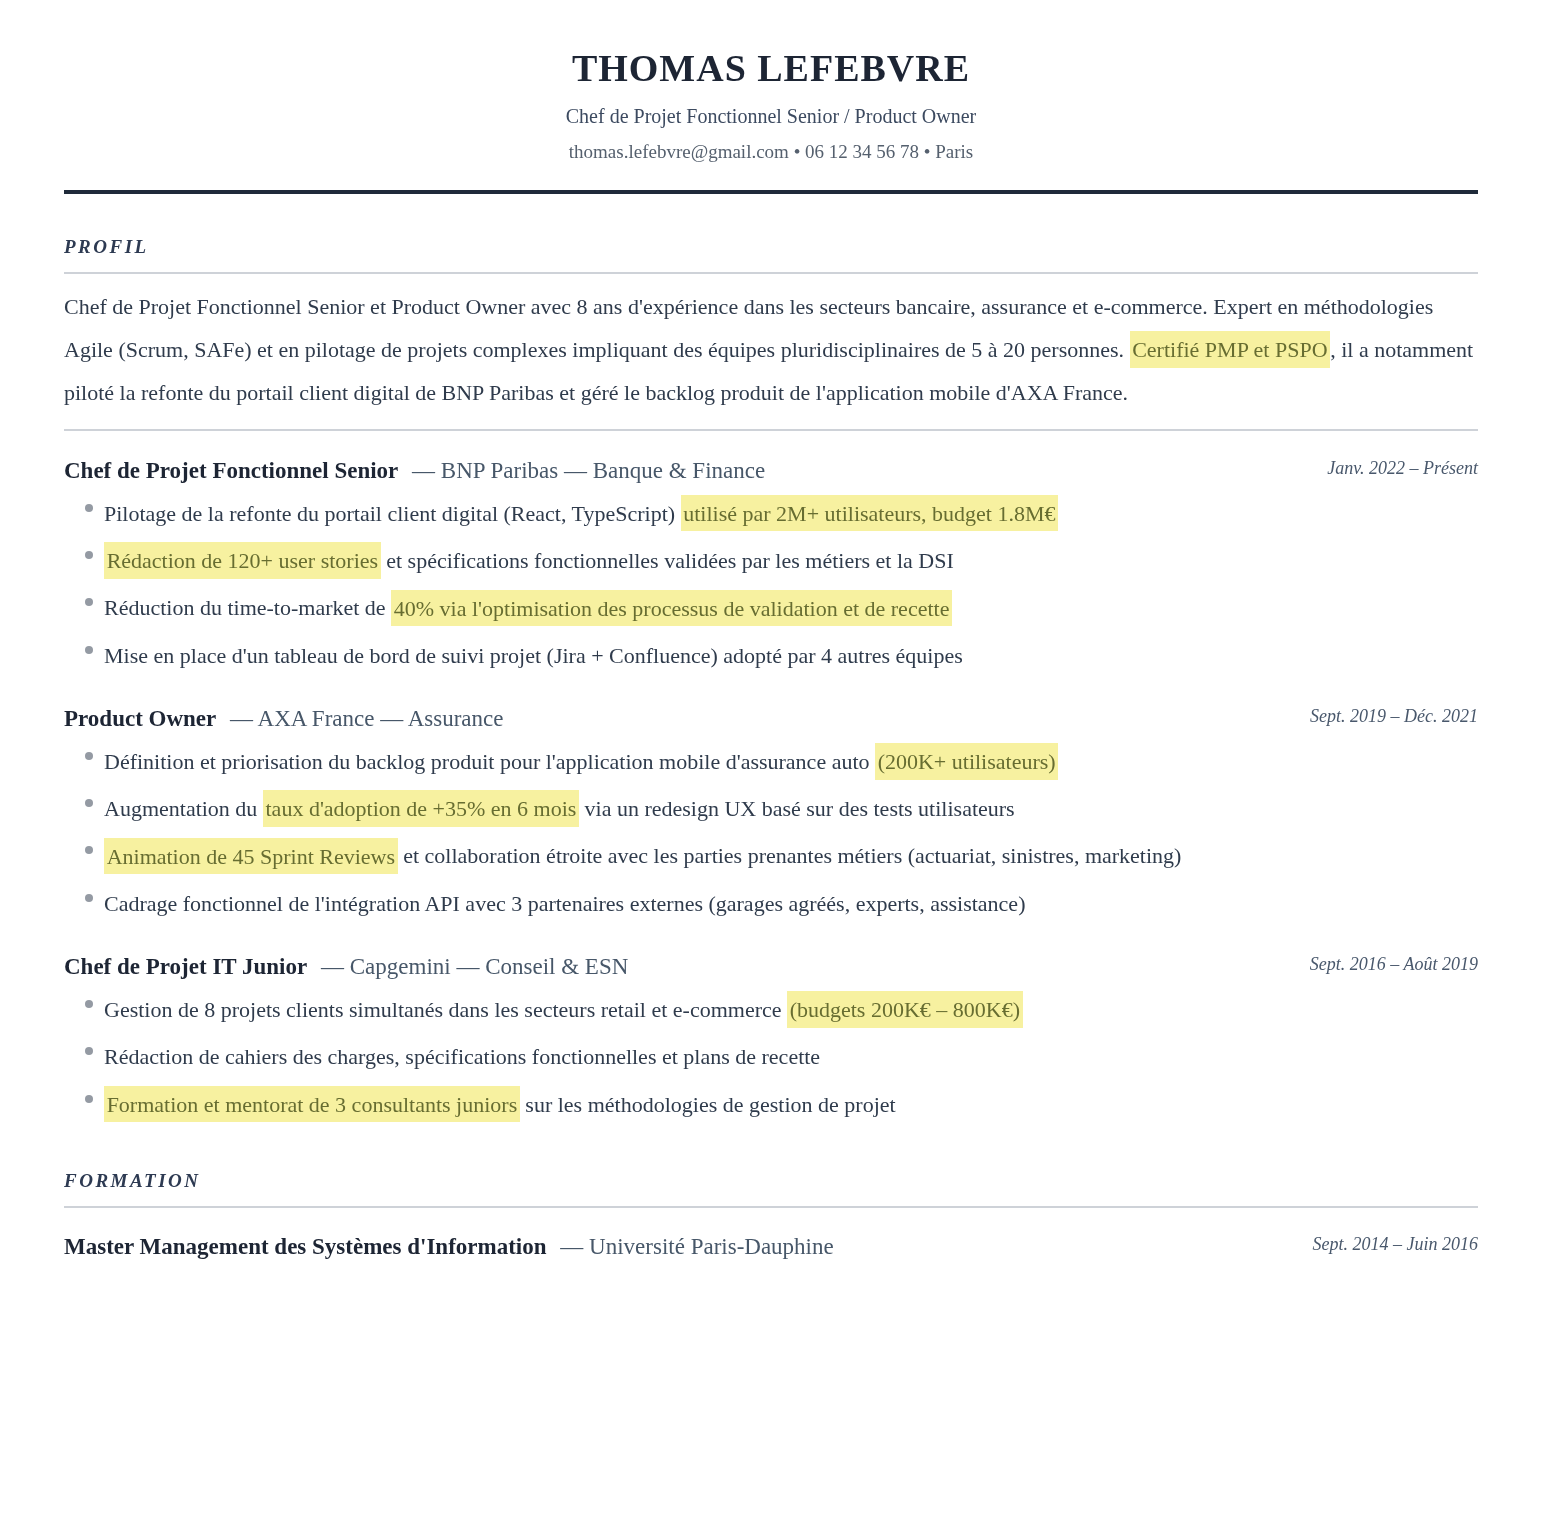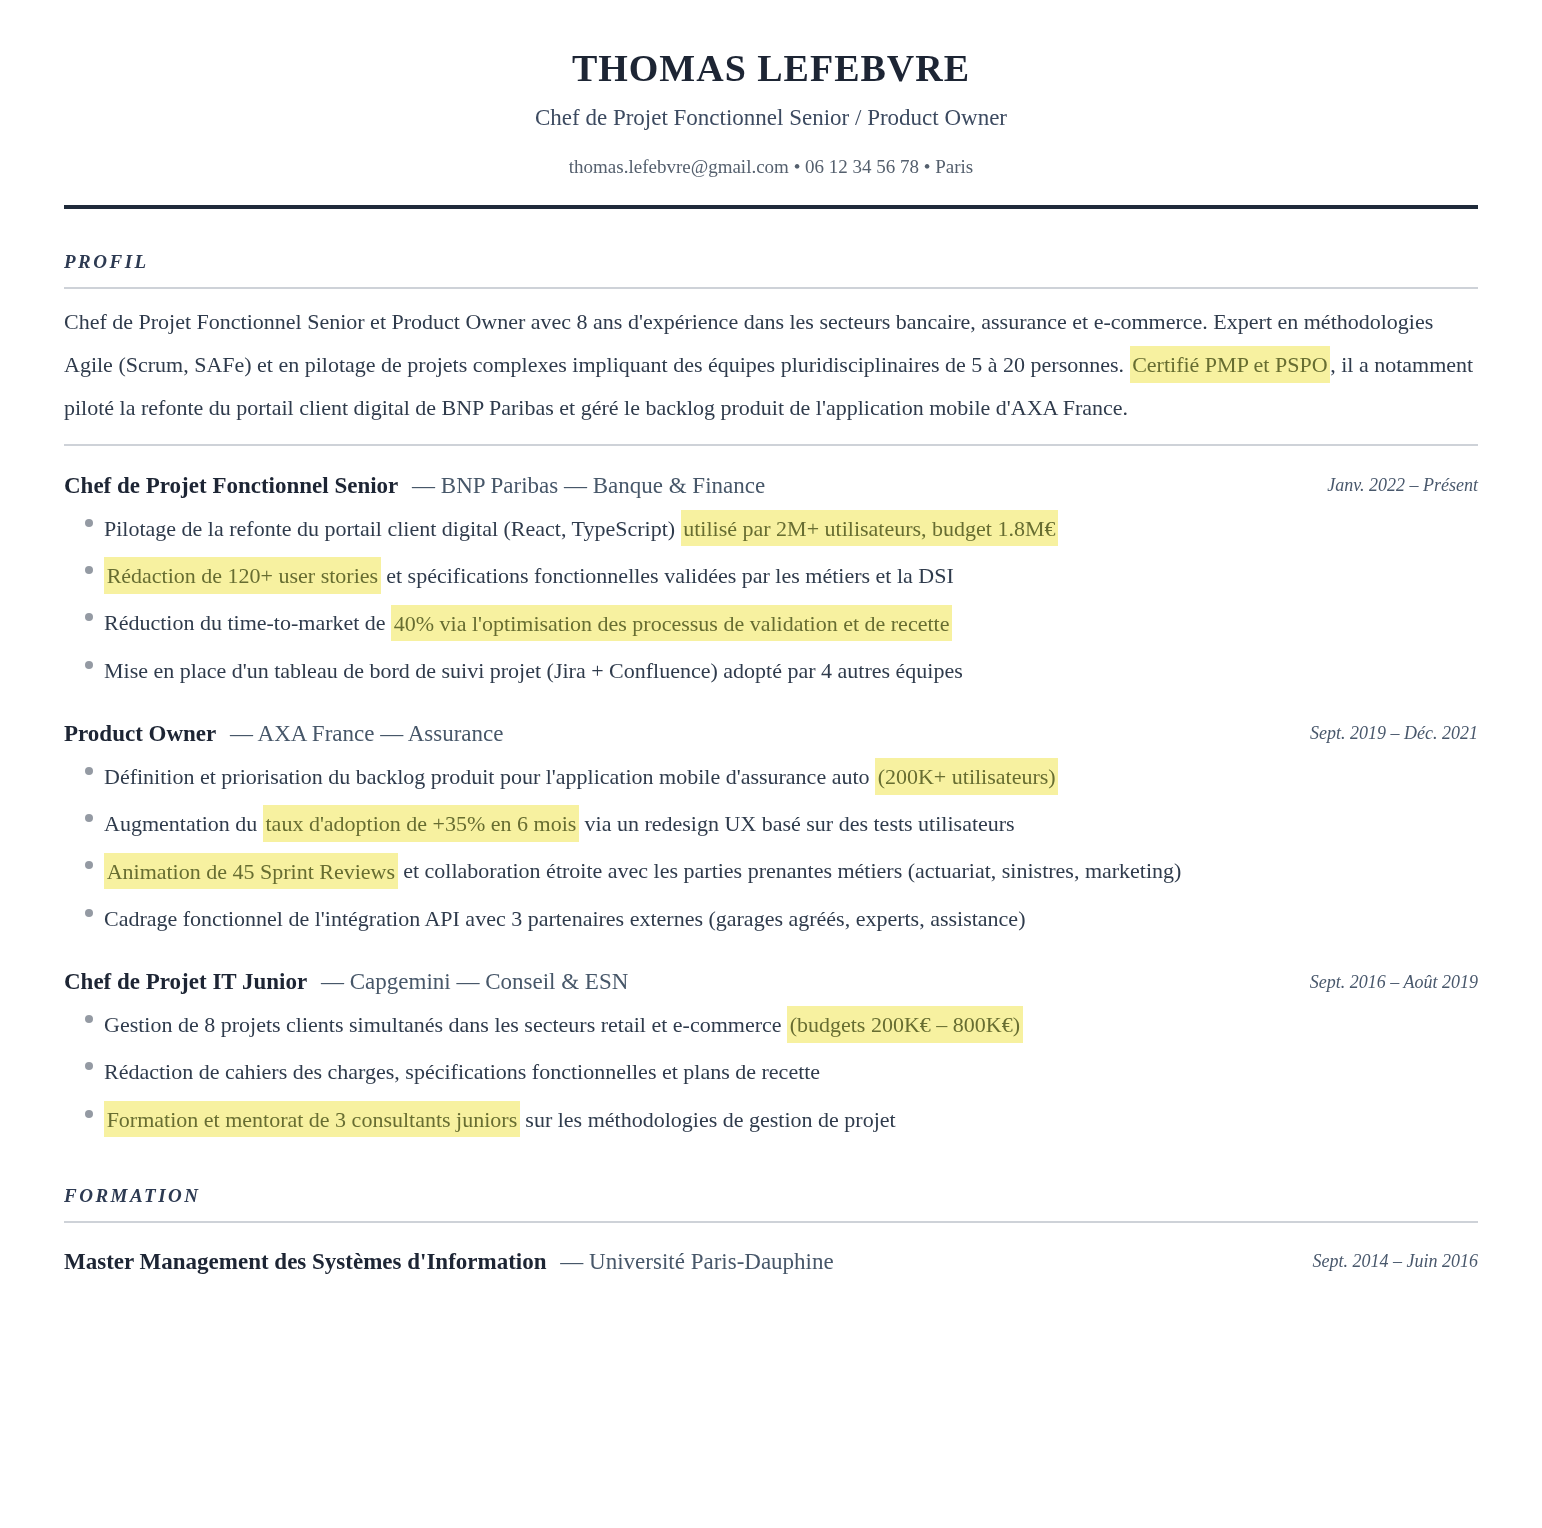--- a/index.html
+++ b/index.html
@@ -30,25 +30,25 @@
   .resume-header { text-align: center; }
   .candidate-name {
     margin: 0;
     font-size: 38px;
     font-weight: bold;
     letter-spacing: 1px;
     color: var(--dark);
   }
   .candidate-title {
     margin-top: 15px;
-    font-size: 23px;
+    font-size: 20px;
     color: #3c4a60;
   }
   .contact-line {
-    margin-top: 25px;
+    margin-top: 13px;
     font-size: 19px;
     color: #55606e;
   }
   .top-rule {
     border: none;
     border-top: 4px solid var(--rule-thick);
     margin: 27px 0 0 0;
   }
 
   
@@ -71,21 +71,21 @@
     margin: 12px 0 0 0;
     font-size: 22px;
     line-height: 1.95;
   }
 
   
   .job { margin-top: 27px; }
   .job-header {
     display: flex;
     justify-content: space-between;
-    align-items: center;
+    align-items: flex-start;
   }
   .job-head-left { font-size: 23px; }
   .job-title { font-weight: bold; color: var(--dark); }
   .job-company { color: #475769; margin-left: 0.35em; }
   .job-dates {
     font-size: 18px;
     font-style: italic;
     color: var(--muted);
     white-space: nowrap;
     flex: none;

